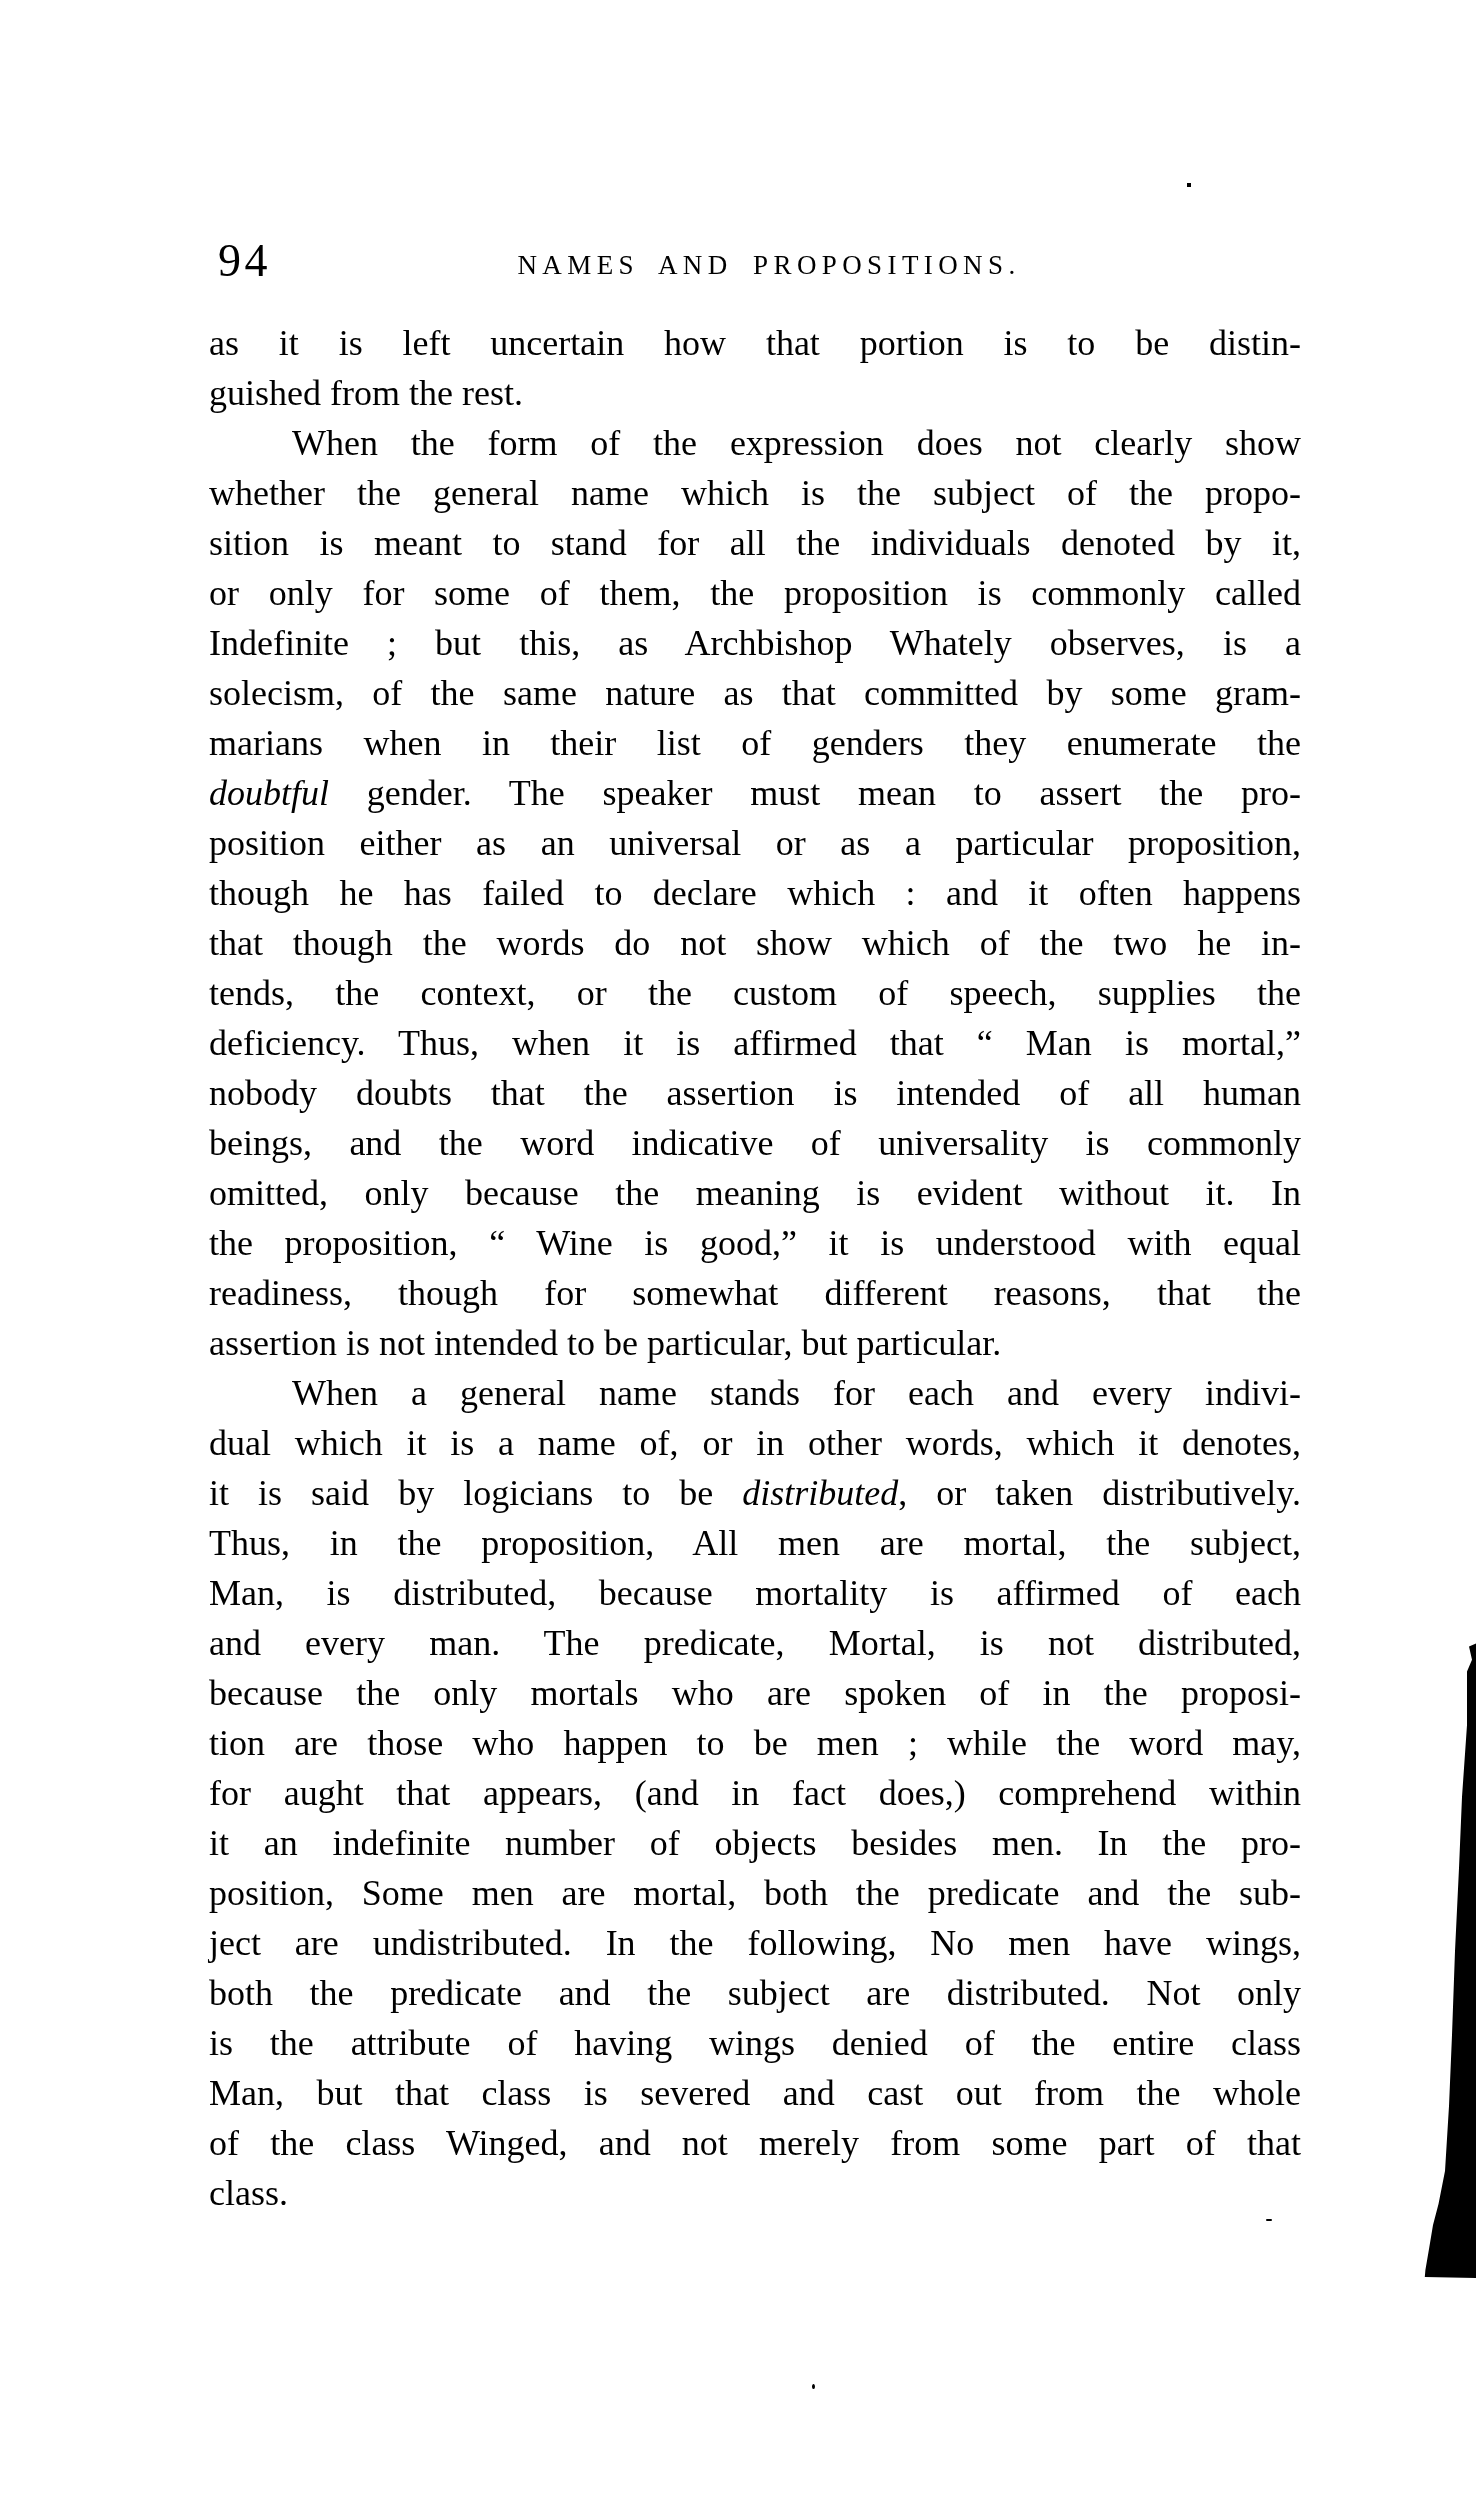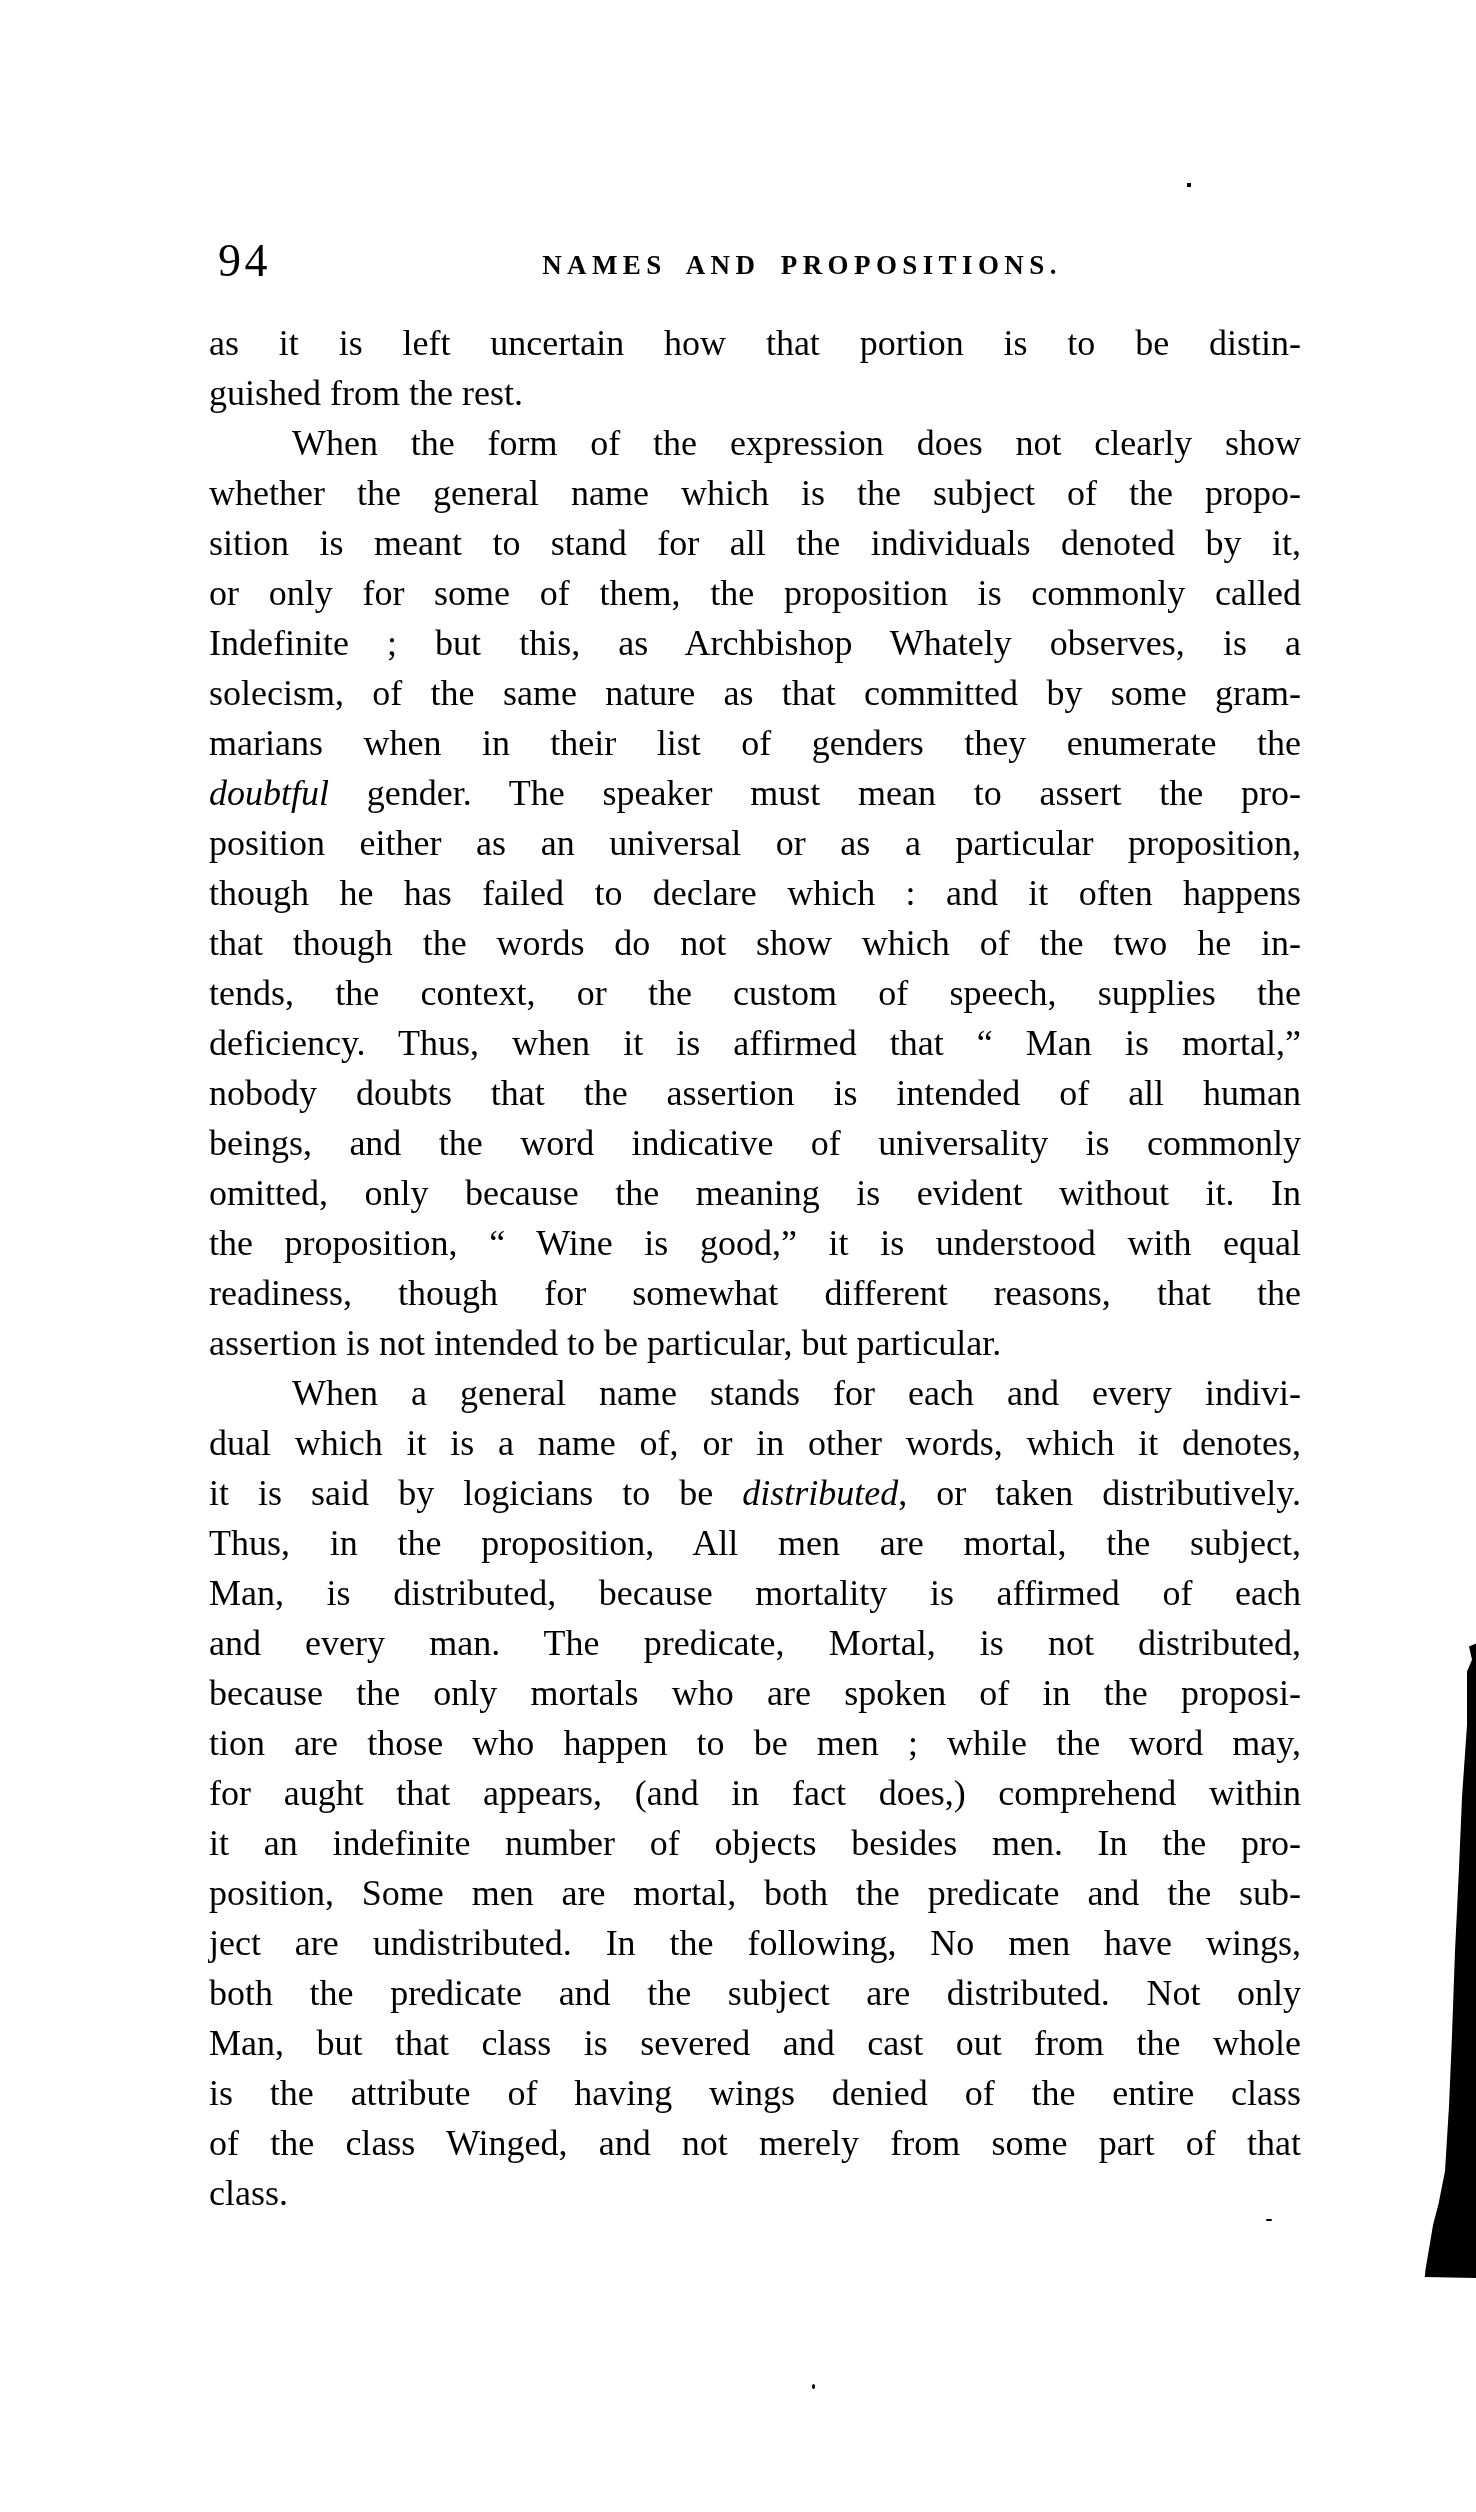--- a/index.html
+++ b/index.html
@@ -19,31 +19,30 @@
   .page-number {
     position: absolute;
     left: 218px;
     top: 242px;
     font-size: 46px;
     line-height: 38px;
     letter-spacing: 3.6px;
   }
   .running-head {
     position: absolute;
-    left: 224px;
+    left: 191px;
     top: 250px;
     width: 1092px;
     text-align: center;
     transform: translateX(32px);
     font-size: 27px;
     line-height: 30px;
     letter-spacing: 5.4px;
     word-spacing: 8.3px;
     white-space: nowrap;
-    font-weight: bold;
   }
   .text-block {
     position: absolute;
     left: 209px;
     top: 318px;
     width: 1092px;
     font-size: 36px;
     line-height: 50px;
     font-family: Liberation Serif, serif;
   }
@@ -124,22 +123,22 @@
       <div class="line"><span>Thus, in the proposition, All men are mortal, the subject,</span></div>
       <div class="line"><span>Man, is distributed, because mortality is affirmed of each</span></div>
       <div class="line"><span>and every man.  The predicate, Mortal, is not distributed,</span></div>
       <div class="line"><span>because the only mortals who are spoken of in the proposi-</span></div>
       <div class="line"><span>tion are those who happen to be men ; while the word may,</span></div>
       <div class="line"><span>for aught that appears, (and in fact does,) comprehend within</span></div>
       <div class="line"><span>it an indefinite number of objects besides men.  In the pro-</span></div>
       <div class="line"><span>position, Some men are mortal, both the predicate and the sub-</span></div>
       <div class="line"><span>ject are undistributed.  In the following, No men have wings,</span></div>
       <div class="line"><span>both the predicate and the subject are distributed.  Not only</span></div>
+      <div class="line"><span>is the attribute of having wings denied of the entire class</span></div>
       <div class="line"><span>Man, but that class is severed and cast out from the whole</span></div>
-      <div class="line"><span>is the attribute of having wings denied of the entire class</span></div>
       <div class="line"><span>of the class Winged, and not merely from some part of that</span></div>
       <div class="line endpara"><span>class.</span></div>
     </div>
 
   <div class="scan-blot-right"></div>
 
   <div class="speck speck-top-right"></div>
 
   <div class="speck speck-mid-right"></div>
 

